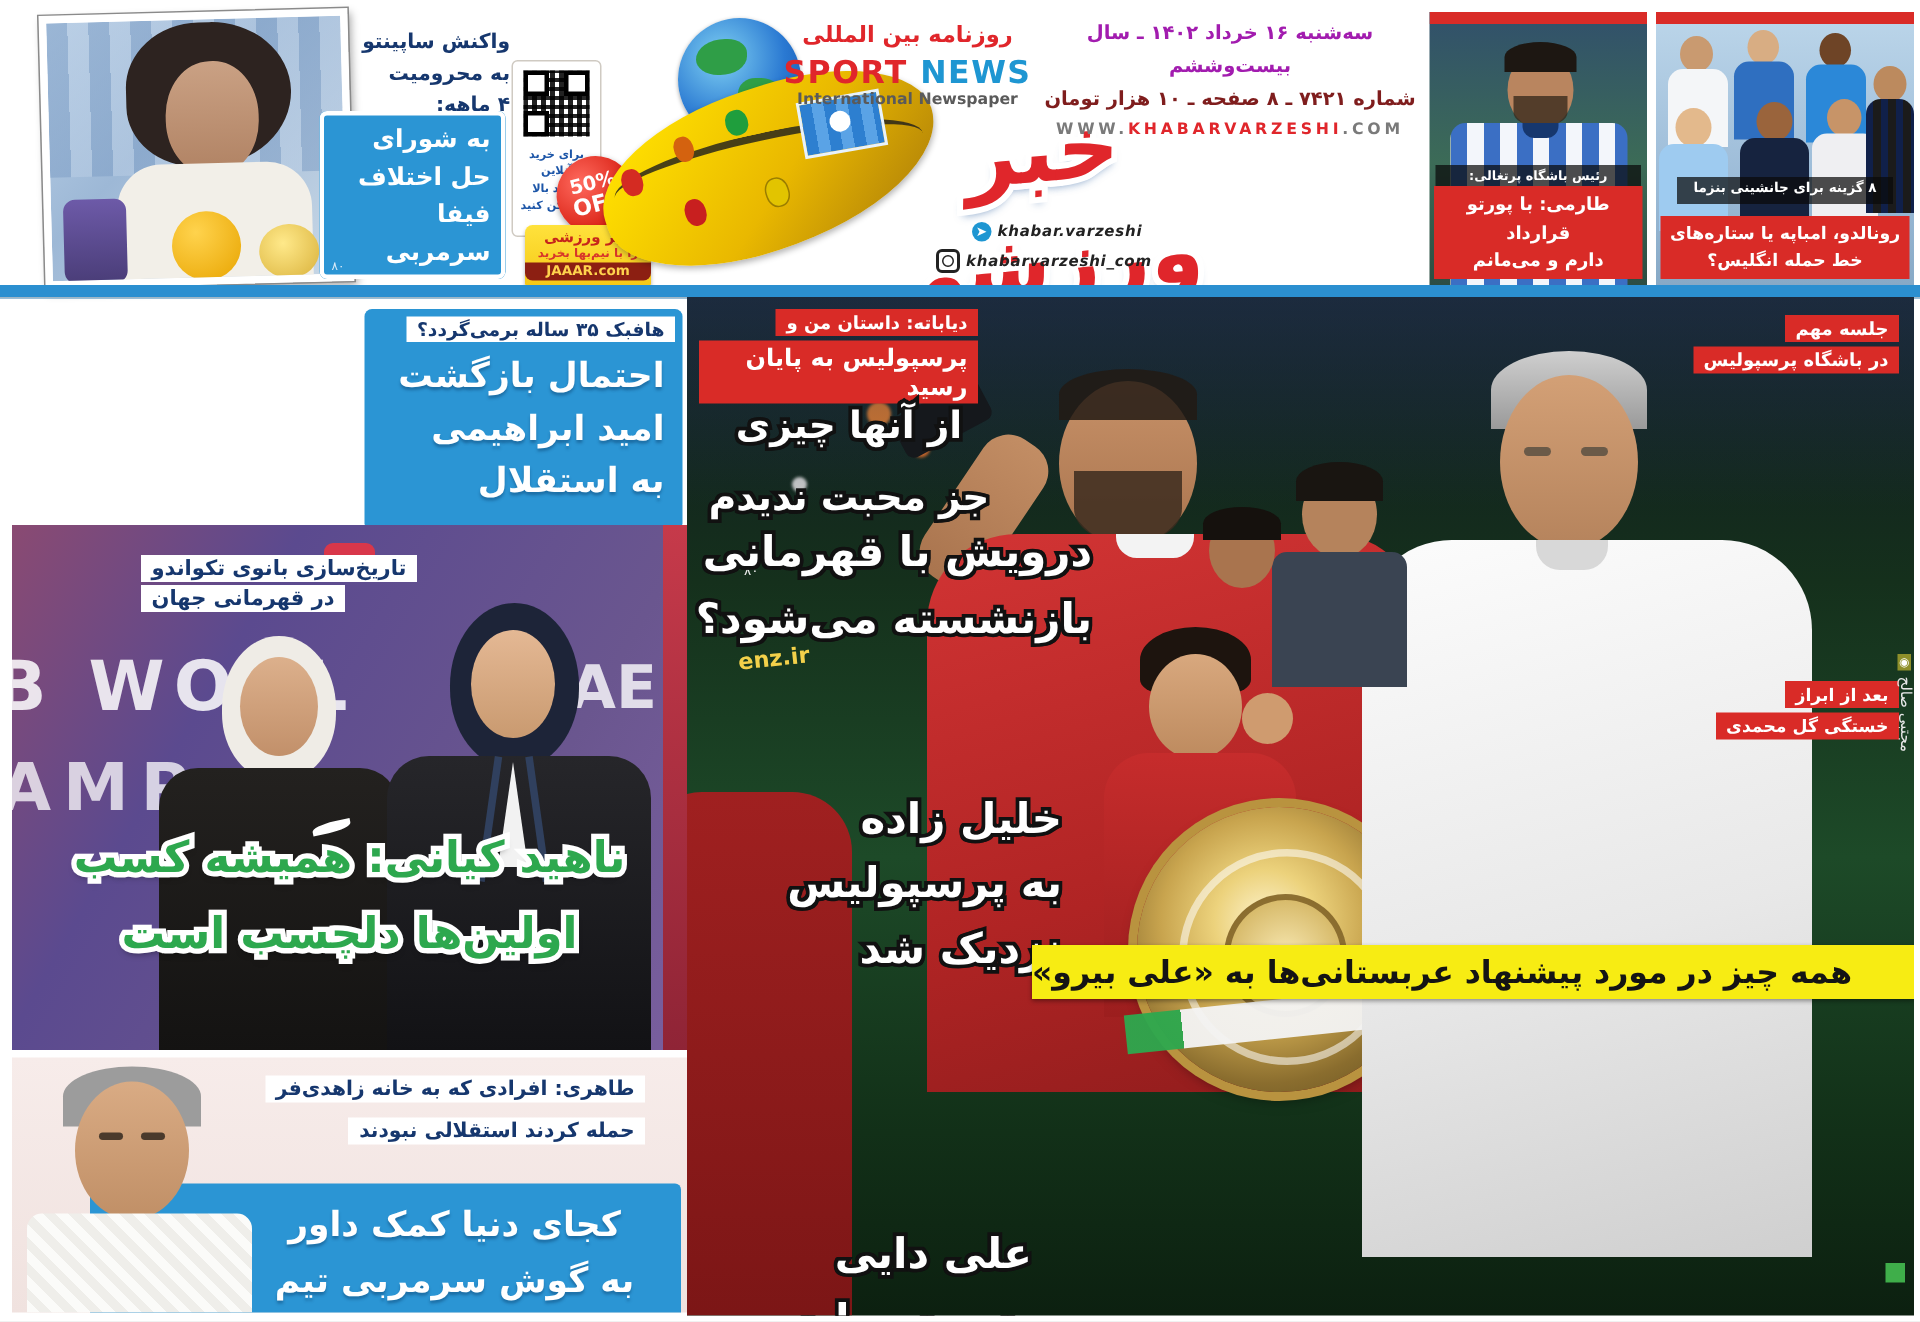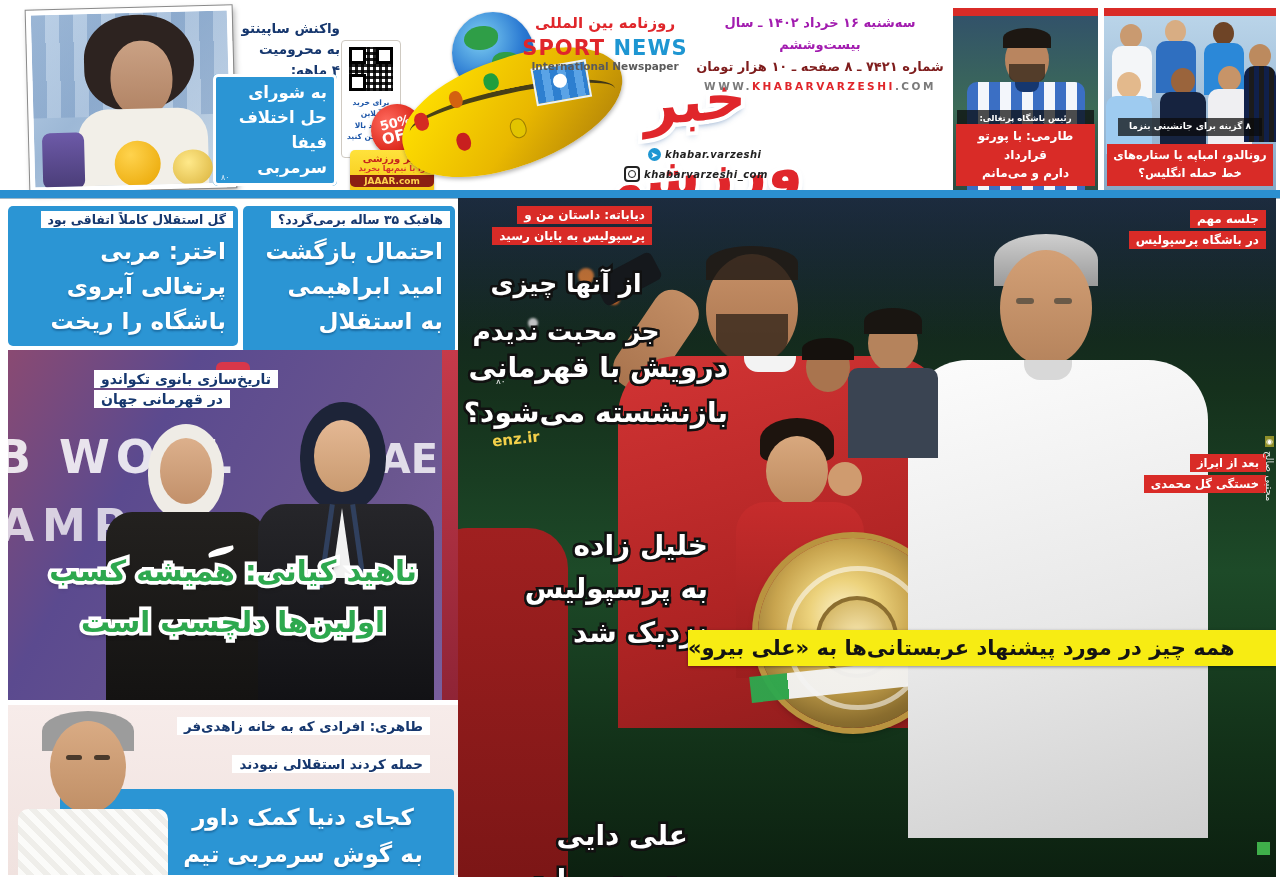--- a/index.html
+++ b/index.html
@@ -213,27 +213,20 @@
 
   <div class="abs" style="left:0;top:190px;width:1280px;height:8px;background:#2b8fd0;border-bottom:1px solid #9fb6c6;"></div>
 
   <div class="abs bluebox" style="left:243px;top:206px;width:212px;height:148px;">
     <span class="whitetab abs" style="right:5px;top:5px;font-size:12.5px;">هافبک ۳۵ ساله برمی‌گردد؟</span>
     <div class="rtl pre abs" style="right:12px;left:6px;top:28px;color:#fff;font-weight:bold;font-size:23px;line-height:1.52;text-align:right;
                 text-shadow:0 2px 2px rgba(0,40,80,.35);">احتمال بازگشت
 امید ابراهیمی
 به استقلال</div>
   </div>
-  <div class="abs bluebox" style="left:8px;top:206px;width:230px;height:140px;">
-    <span class="whitetab abs" style="right:5px;top:5px;font-size:12.5px;">گل استقلال کاملاً اتفاقی بود</span>
-    <div class="rtl pre abs" style="right:12px;left:6px;top:28px;color:#fff;font-weight:bold;font-size:23px;line-height:1.52;text-align:right;
-                text-shadow:0 2px 2px rgba(0,40,80,.35);">اختر: مربی
-پرتغالی آبروی
-باشگاه را ریخت</div>
-  </div>
 
   <div class="abs" style="left:8px;top:350px;width:450px;height:350px;overflow:hidden;
               background:linear-gradient(120deg,#8a4a72 0%,#5b4a8f 30%,#6a568f 70%,#7a5f9f 100%);">
     <div class="abs" style="right:0;top:0;width:16px;height:100%;
          background:linear-gradient(180deg,#c63a4a,#8f2436);"></div>
     <div class="abs" style="left:-12px;top:80px;color:rgba(255,255,255,.85);font-size:46px;font-weight:bold;letter-spacing:6px;">B WORL</div>
     <div class="abs" style="right:20px;top:86px;color:rgba(255,255,255,.8);font-size:40px;font-weight:bold;">TAE</div>
     <div class="abs" style="left:-8px;top:150px;color:rgba(255,255,255,.75);font-size:44px;font-weight:bold;letter-spacing:8px;">AMP</div>
     <div class="abs" style="right:28px;top:255px;color:rgba(255,255,255,.75);font-size:30px;font-weight:bold;">23</div>
     <div class="abs" style="left:208px;top:12px;width:34px;height:24px;
@@ -262,21 +255,21 @@
 
     <div class="abs outl wstroke rtl" style="left:0;right:10px;top:196px;text-align:center;font-size:29px;font-weight:bold;line-height:1.75;">
       <span class="back">ناهید کیانی: همیشه کسب
 اولین‌ها دلچسب است</span>
       <span class="front" style="color:#2da84e;">ناهید کیانی: همیشه کسب
 اولین‌ها دلچسب است</span>
     </div>
   </div>
 
   <div class="abs" style="left:8px;top:705px;width:450px;height:170px;background:linear-gradient(180deg,#f7ecea,#f0e2df);overflow:hidden;">
-    <div class="abs" style="right:28px;top:12px;display:flex;flex-direction:column;align-items:flex-end;gap:20px;">
+    <div class="abs" style="right:28px;top:12px;display:flex;flex-direction:column;align-items:flex-end;gap:10px;">
       <span class="whitetab rtl" style="font-size:13.5px;">طاهری: افرادی که به خانه زاهدی‌فر</span>
       <span class="whitetab rtl" style="font-size:13.5px;">حمله کردند استقلالی نبودند</span>
     </div>
     <div class="abs bluebox" style="left:52px;top:68px;width:394px;height:94px;border-radius:4px;margin-top:16px;">
       <div class="rtl pre" style="padding:10px 14px 0 10px;margin-left:96px;color:#fff;font-weight:bold;font-size:23px;line-height:1.6;text-align:center;
                   text-shadow:0 2px 2px rgba(0,40,80,.35);">کجای دنیا کمک داور
 به گوش سرمربی تیم می‌زند؟</div>
     </div>
     <div class="abs figure" style="left:0;top:6px;width:170px;height:164px;">
       <div class="abs" style="left:34px;top:0px;width:92px;height:40px;background:#9c9c9c;border-radius:50% 50% 0 0;"></div>
@@ -341,21 +334,21 @@
       <div class="abs" style="left:16px;top:0;width:58px;height:26px;background:#191511;border-radius:50% 50% 0 0;"></div>
       <div class="torso" style="left:0;top:60px;width:90px;height:90px;background:#3a4452;"></div>
     </div>
     <div class="abs figure" style="left:330px;top:140px;width:80px;height:120px;">
       <div class="head" style="left:18px;top:4px;width:44px;height:50px;background:#a9744e;"></div>
       <div class="abs" style="left:14px;top:0;width:52px;height:22px;background:#15110d;border-radius:50% 50% 0 0;"></div>
     </div>
 
     <div class="abs" style="left:8px;top:8px;width:186px;display:flex;flex-direction:column;align-items:flex-end;gap:3px;">
       <span class="redtab rtl" style="font-size:12px;">دیاباته: داستان من و</span>
-      <span class="redtab rtl" style="font-size:12px;">پرسپولیس به پایان رسید</span>
+      <span class="redtab rtl" style="font-size:16px;">پرسپولیس به پایان رسید</span>
     </div>
     <div class="abs outl kstroke rtl" style="left:0px;top:62px;width:216px;text-align:center;font-size:25px;font-weight:bold;line-height:1.9;">
       <span class="back">از آنها چیزی
 جز محبت ندیدم</span>
       <span class="front" style="color:#fff;">از آنها چیزی
 جز محبت ندیدم</span>
     </div>
     <div class="abs" style="left:38px;top:178px;color:#eee;font-size:9px;">۸۰</div>
 
     <div class="abs" style="right:10px;top:12px;display:flex;flex-direction:column;align-items:flex-end;gap:3px;">

